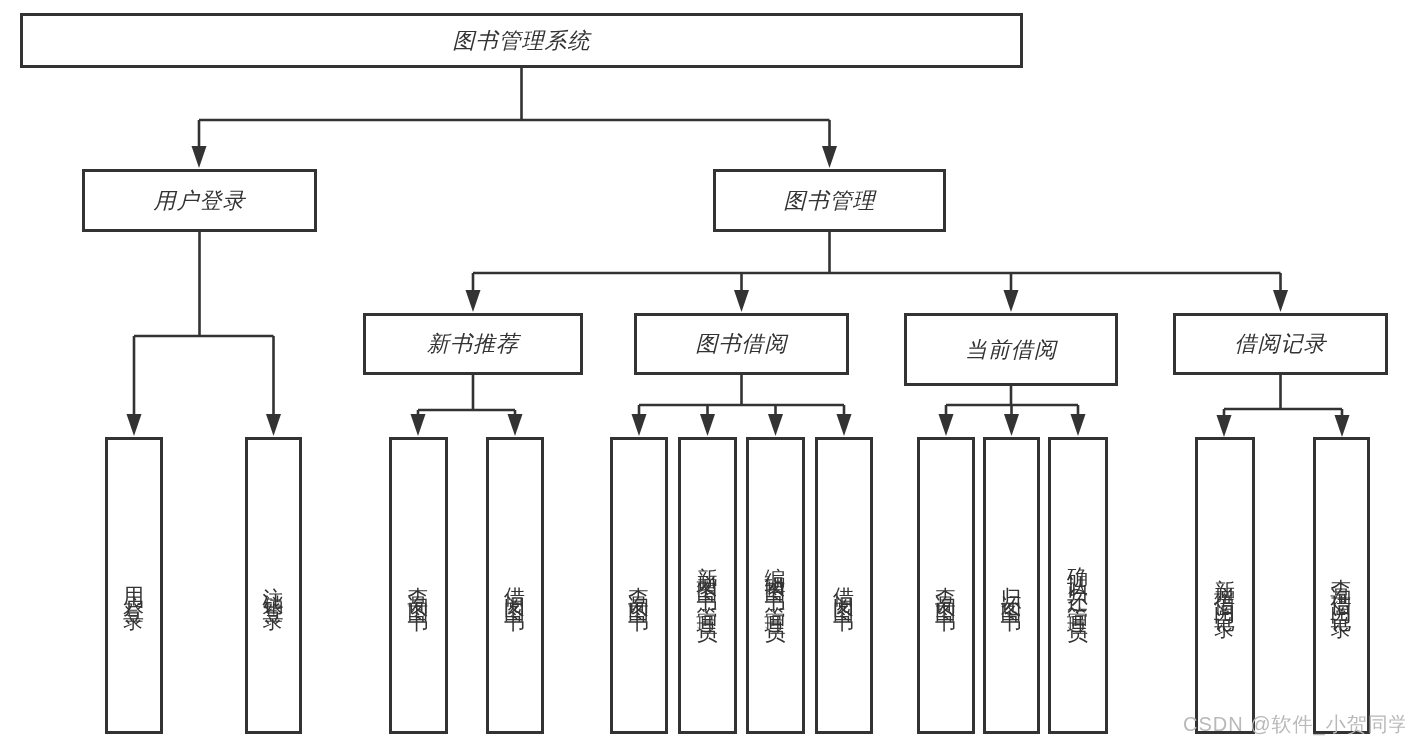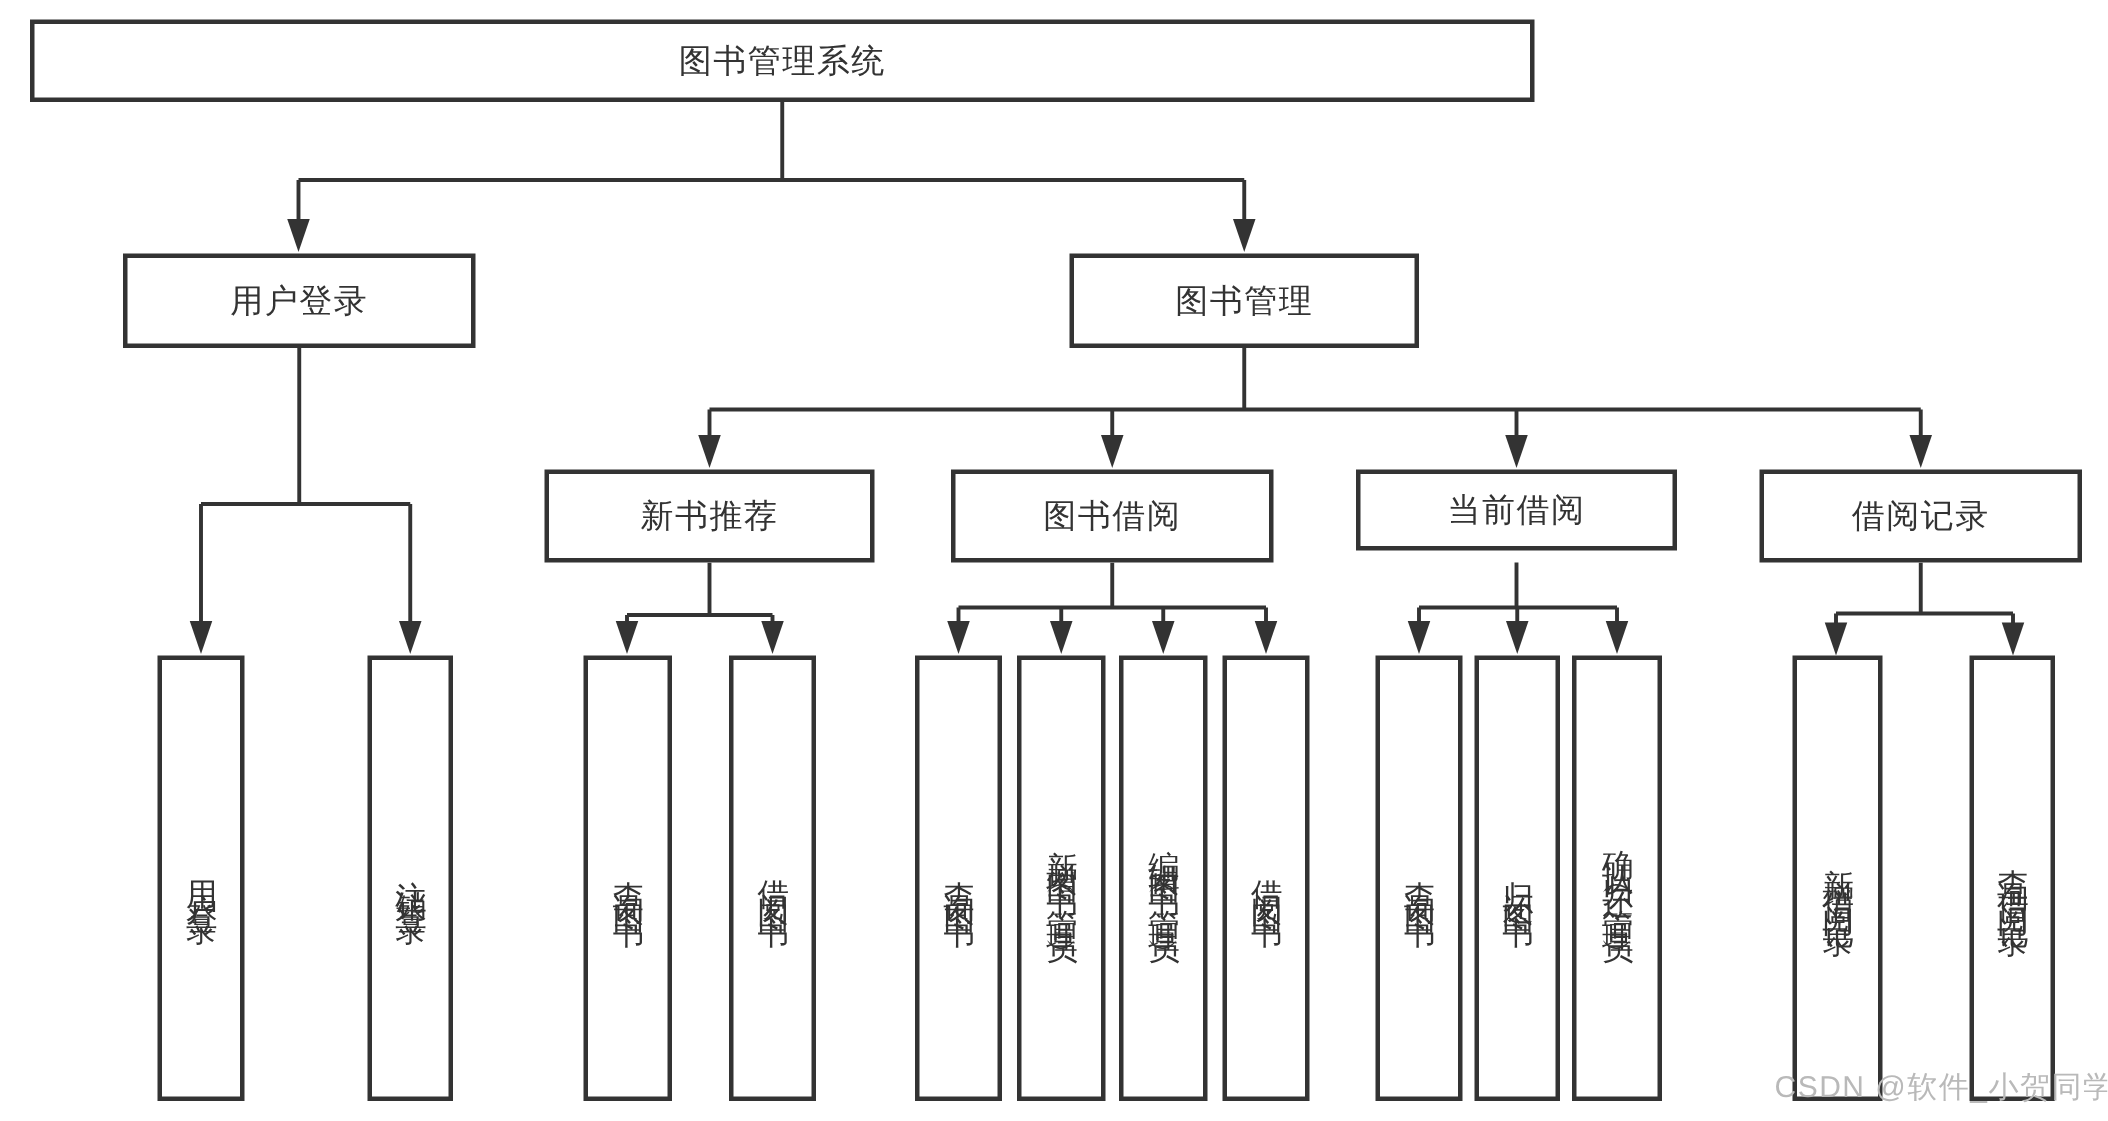--- a/index.html
+++ b/index.html
@@ -13,20 +13,21 @@
   .node{
     position:absolute;
     box-sizing:border-box;
     border:3px solid #333333;
     background:#ffffff;
     display:flex;align-items:center;justify-content:center;
     color:#333333;
     font-size:22px;
     letter-spacing:1px;
     z-index:2;
+    font-style:italic;
   }
   .vnode{
     position:absolute;
     box-sizing:border-box;
     border:3px solid #333333;
     background:#ffffff;
     display:flex;align-items:center;justify-content:center;
     color:#333333;
     font-size:21px;
     z-index:2;
@@ -104,21 +105,21 @@
   <div class="node" style="left:363px;top:313px;width:220px;height:62px;">
     <span>新书推荐</span>
   </div>
 
   <div class="node" style="left:713px;top:169px;width:233px;height:63px;">
     <span>图书管理</span>
   </div>
   <div class="node" style="left:634px;top:313px;width:215px;height:62px;">
     <span>图书借阅</span>
   </div>
-  <div class="node" style="left:904px;top:313px;width:214px;height:54px;">
+  <div class="node" style="left:904px;top:313px;width:214px;height:73px;">
     <span>当前借阅</span>
   </div>
   <div class="node" style="left:1173px;top:313px;width:215px;height:62px;">
     <span>借阅记录</span>
   </div>
 
   <div class="vnode" style="left:105px;top:437px;width:58px;height:297px;">
     <span class="vtext">用户登录</span>
   </div>
   <div class="vnode" style="left:245px;top:437px;width:57px;height:297px;">

